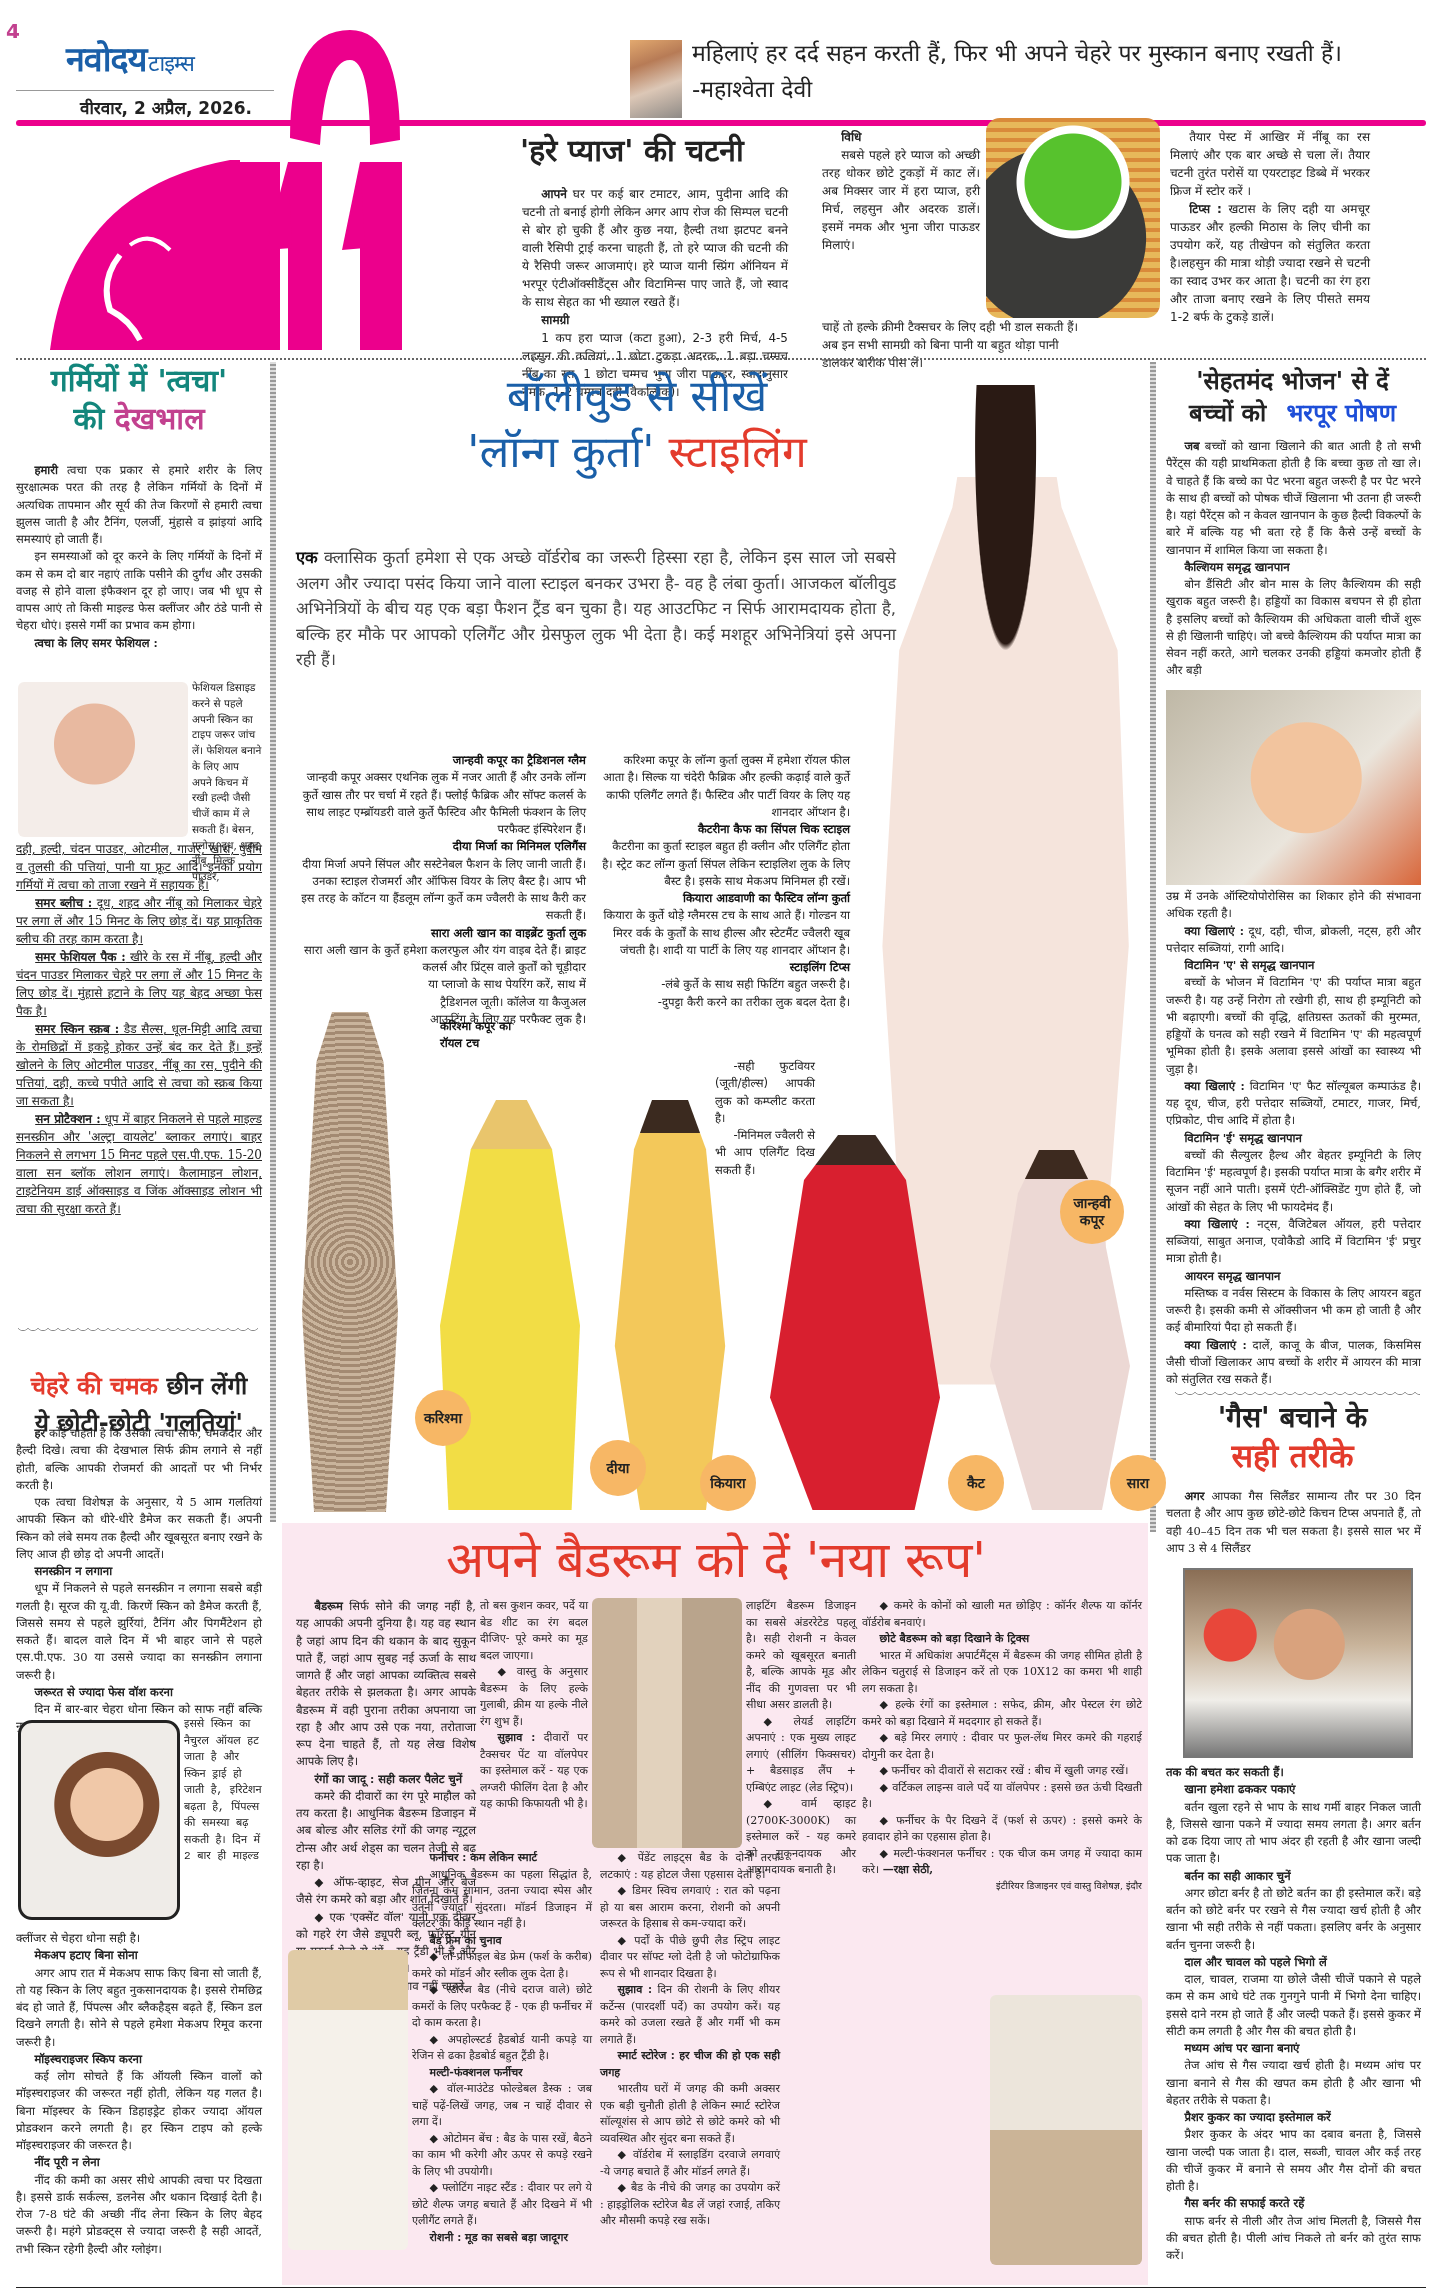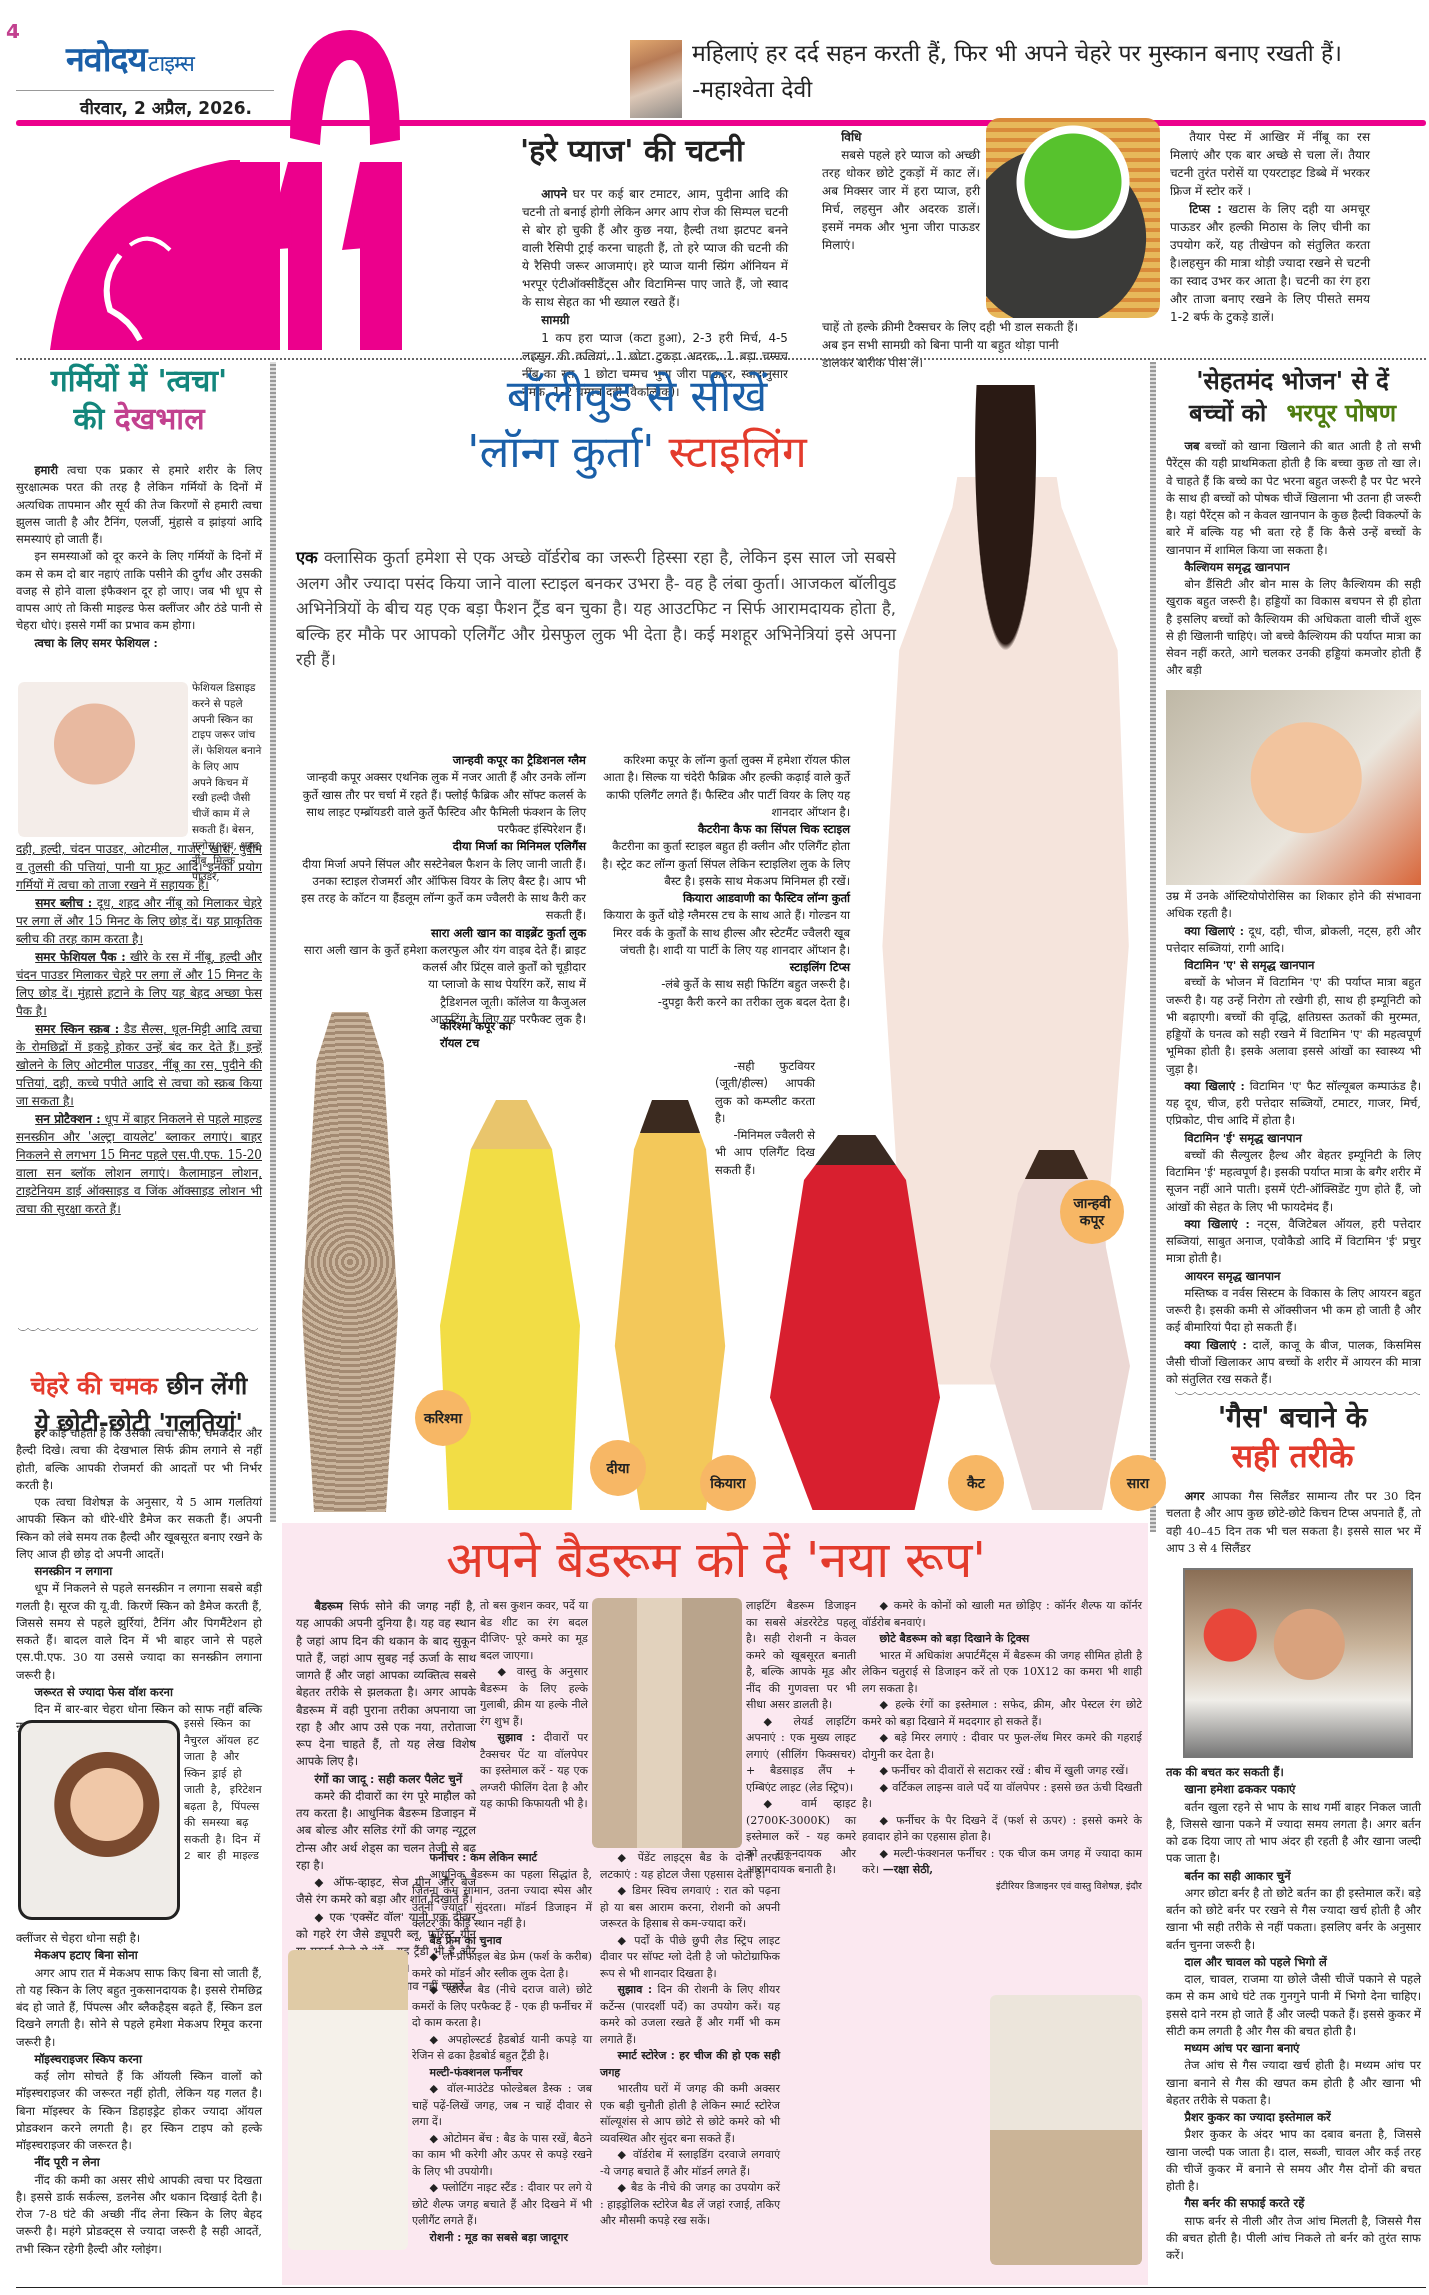--- a/index.html
+++ b/index.html
@@ -70,21 +70,21 @@
   .fig { position: absolute; }
   #fig-karishma { left: 290px; top: 1012px; width: 120px; height: 500px; background: repeating-radial-gradient(circle at 50% 50%, #a38a72 0 3px, #c9b49c 3px 6px); clip-path: polygon(35% 0,65% 0,78% 10%,90% 60%,80% 100%,20% 100%,10% 60%,22% 10%); }
   #fig-diya { left: 440px; top: 1100px; width: 140px; height: 410px; background: linear-gradient(180deg,#e9c56c 0 12%,#f2dd45 12% 100%); clip-path: polygon(40% 0,62% 0,80% 12%,100% 55%,94% 100%,6% 100%,0 55%,22% 12%); }
   #fig-kiara2 { left: 610px; top: 1100px; width: 120px; height: 410px; background: linear-gradient(180deg,#3b2a1f 0 8%,#f3c85a 8% 100%); clip-path: polygon(35% 0,65% 0,80% 12%,96% 60%,80% 100%,25% 100%,4% 60%,20% 12%); }
   #fig-kat { left: 770px; top: 1135px; width: 170px; height: 375px; background: linear-gradient(180deg,#3a2a22 0 8%,#d81f2f 8% 100%); clip-path: polygon(40% 0,62% 0,80% 12%,100% 70%,85% 100%,25% 100%,0 70%,20% 12%); }
   #fig-sara { left: 990px; top: 1150px; width: 140px; height: 360px; background: linear-gradient(180deg,#3d2a1f 0 8%,#ecd8d4 8% 100%); clip-path: polygon(35% 0,60% 0,75% 12%,100% 60%,80% 100%,30% 100%,0 60%,20% 12%); }
   .name-badge { position: absolute; width: 56px; height: 56px; border-radius: 50%; background: #f7b765; font-family: "DejaVu Sans", sans-serif; font-weight: bold; font-size: 14px; color: #222; display: flex; align-items: center; justify-content: center; text-align: center; line-height: 1.2; }
 
   
   #kids-title { left: 1165px; top: 365px; width: 255px; text-align: center; font-family: "DejaVu Sans", sans-serif; font-weight: bold; font-size: 24px; line-height: 1.35; color: #222; }
-  #kids-title .red { color: #4d7c0f; margin-left: 12px; }
+  #kids-title .red { color: #1d4ed8; margin-left: 12px; }
   #kids-body { left: 1166px; top: 438px; width: 255px; font-size: 11.5px; }
   #kids-img { left: 1166px; top: 690px; width: 255px; height: 195px; background: radial-gradient(circle at 55% 45%, #f2c49e 0 55px, transparent 56px), linear-gradient(135deg,#bfb8a6,#eae5dc 60%,#d8663a 100%); }
   #kids-body2 { left: 1166px; top: 888px; width: 255px; font-size: 11.5px; }
   #wavy2 { left: 1175px; top: 1392px; width: 245px; height: 10px; }
   #gas-title { left: 1165px; top: 1400px; width: 255px; text-align: center; font-family: "DejaVu Sans", sans-serif; font-weight: bold; font-size: 28px; line-height: 1.3; color: #222; }
   #gas-title .red { color: #e33b2c; font-size: 32px; }
   #gas-body { left: 1166px; top: 1488px; width: 255px; font-size: 11.5px; }
   #gas-img { left: 1183px; top: 1568px; width: 230px; height: 190px; border: 2px solid #777; background: radial-gradient(circle at 20% 35%, #e8473a 0 26px, transparent 27px), radial-gradient(circle at 55% 40%, #d9a27d 0 35px, transparent 36px), linear-gradient(180deg,#8a6e55 0,#c8b39a 40%,#f0eee9 70%,#777 100%); }
   #gas-body2 { left: 1166px; top: 1764px; width: 255px; font-size: 11.5px; }
 

